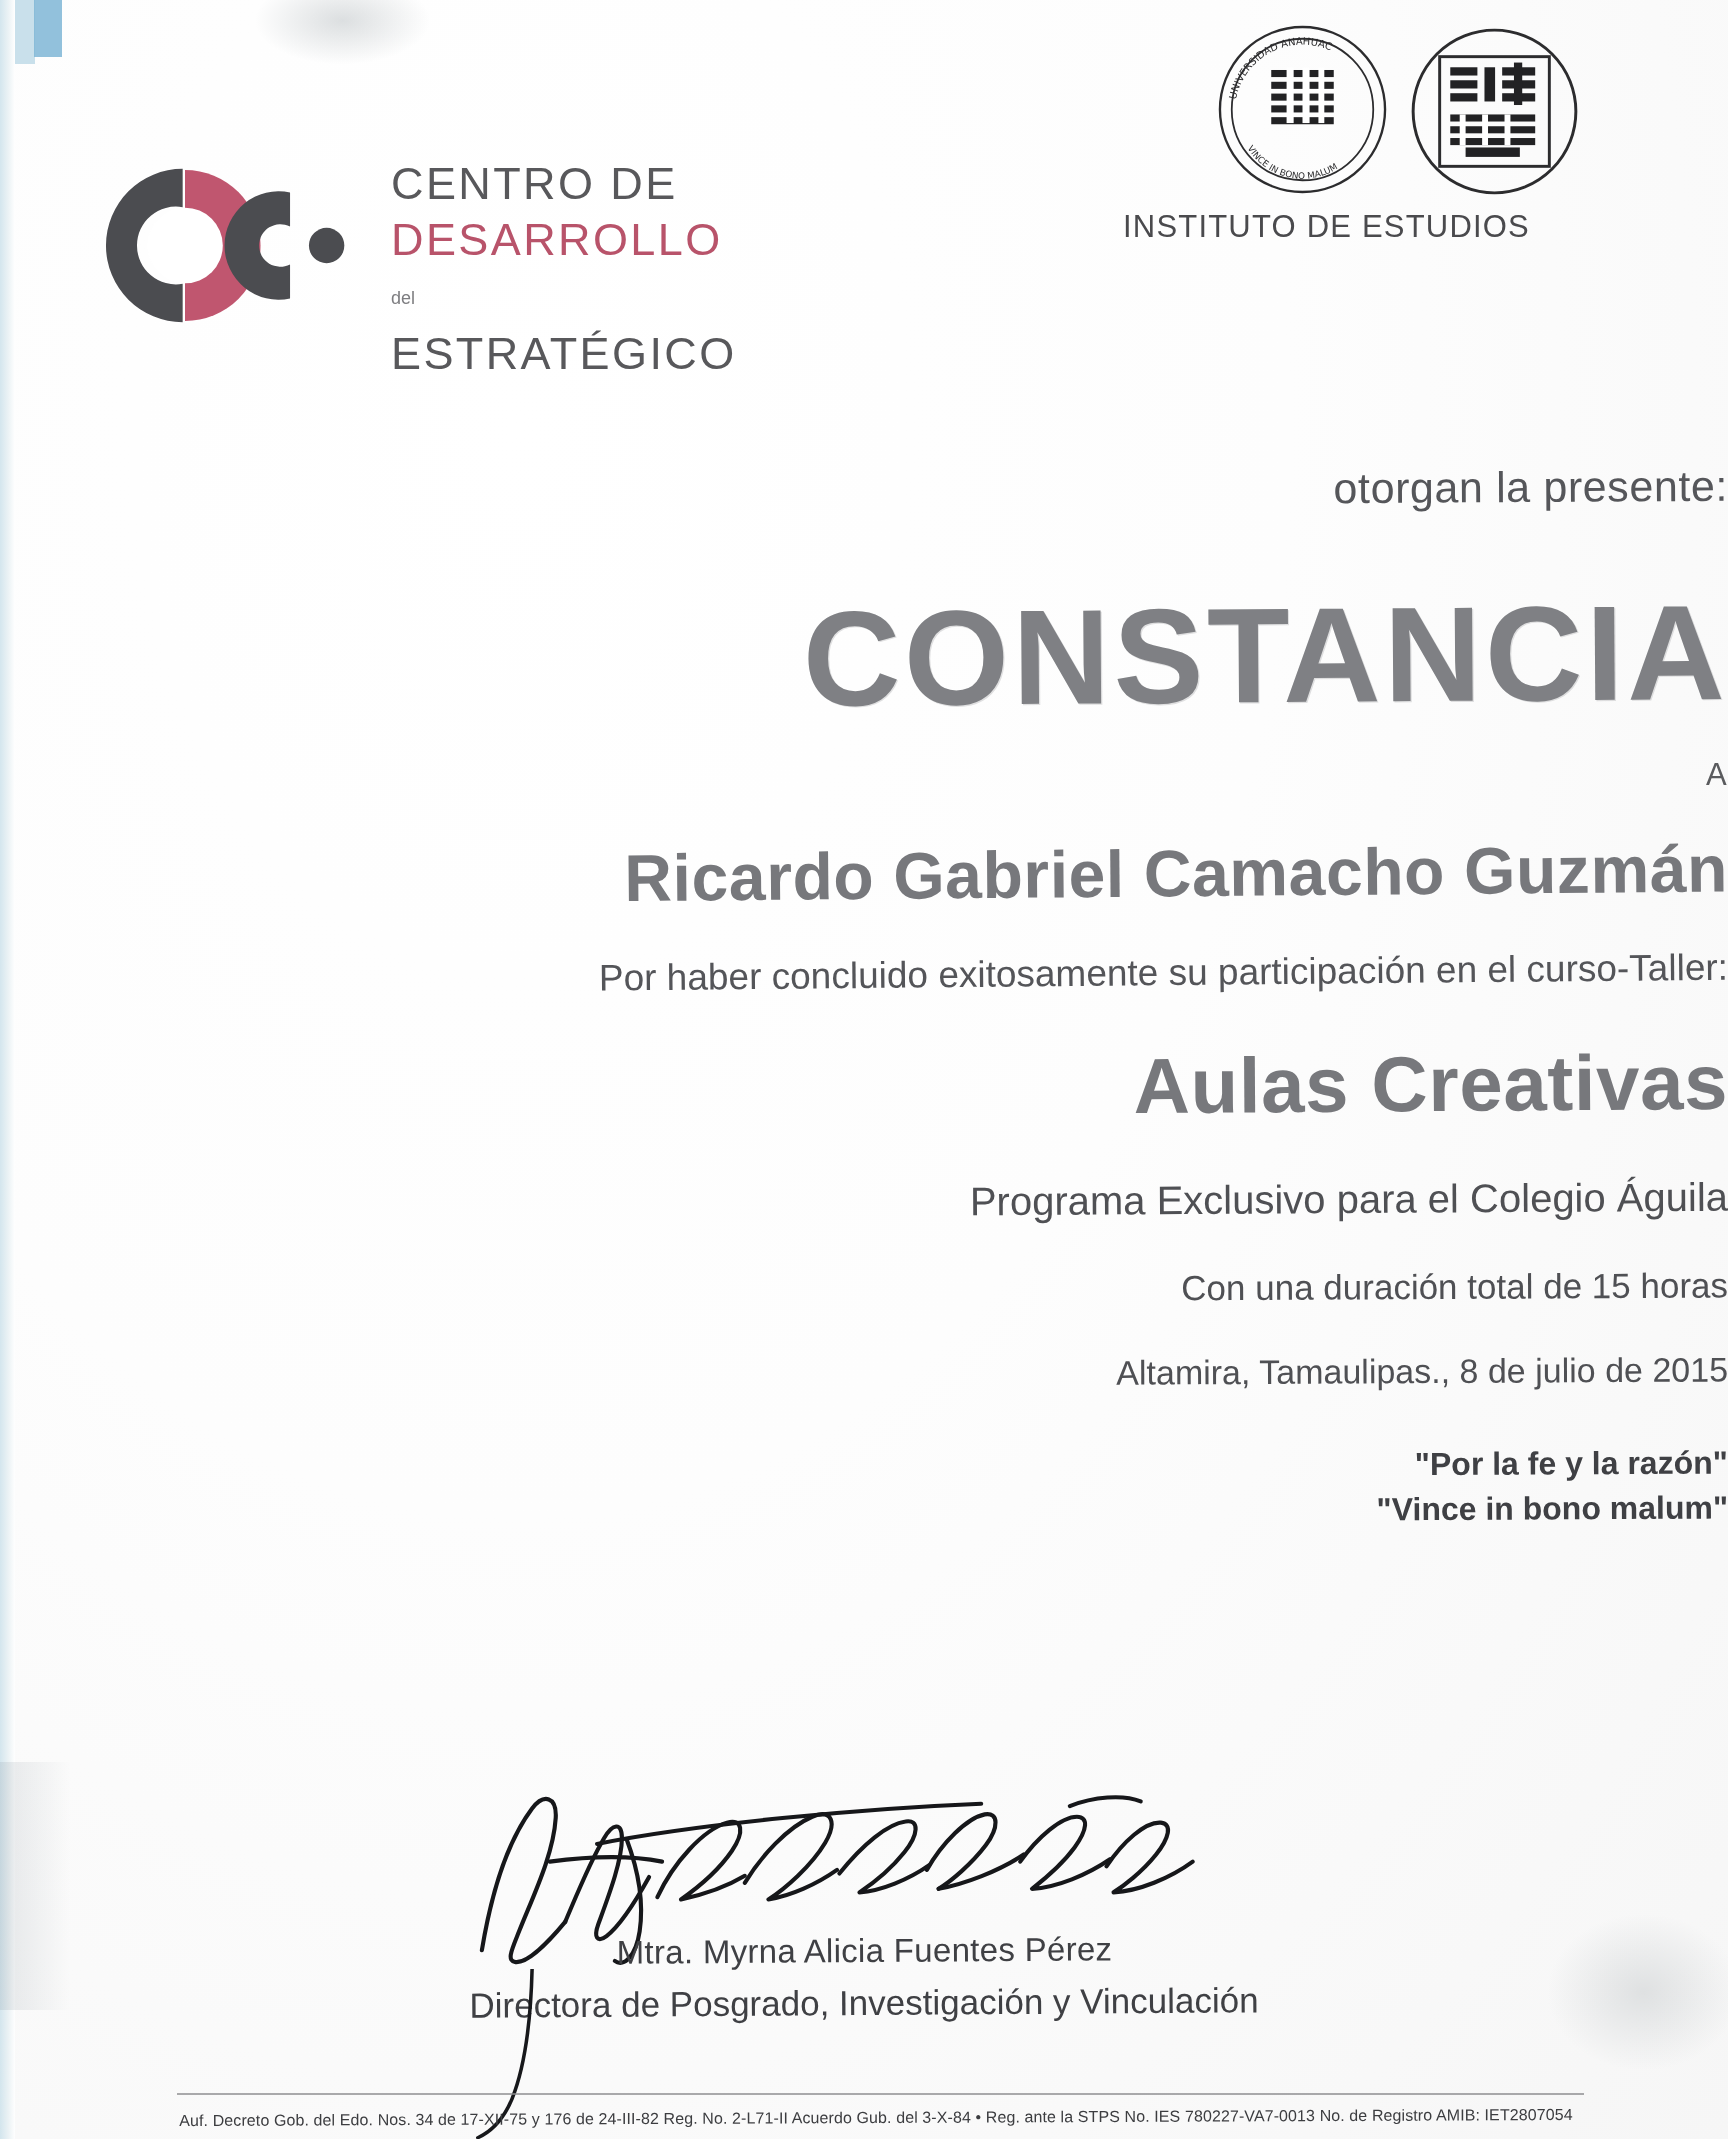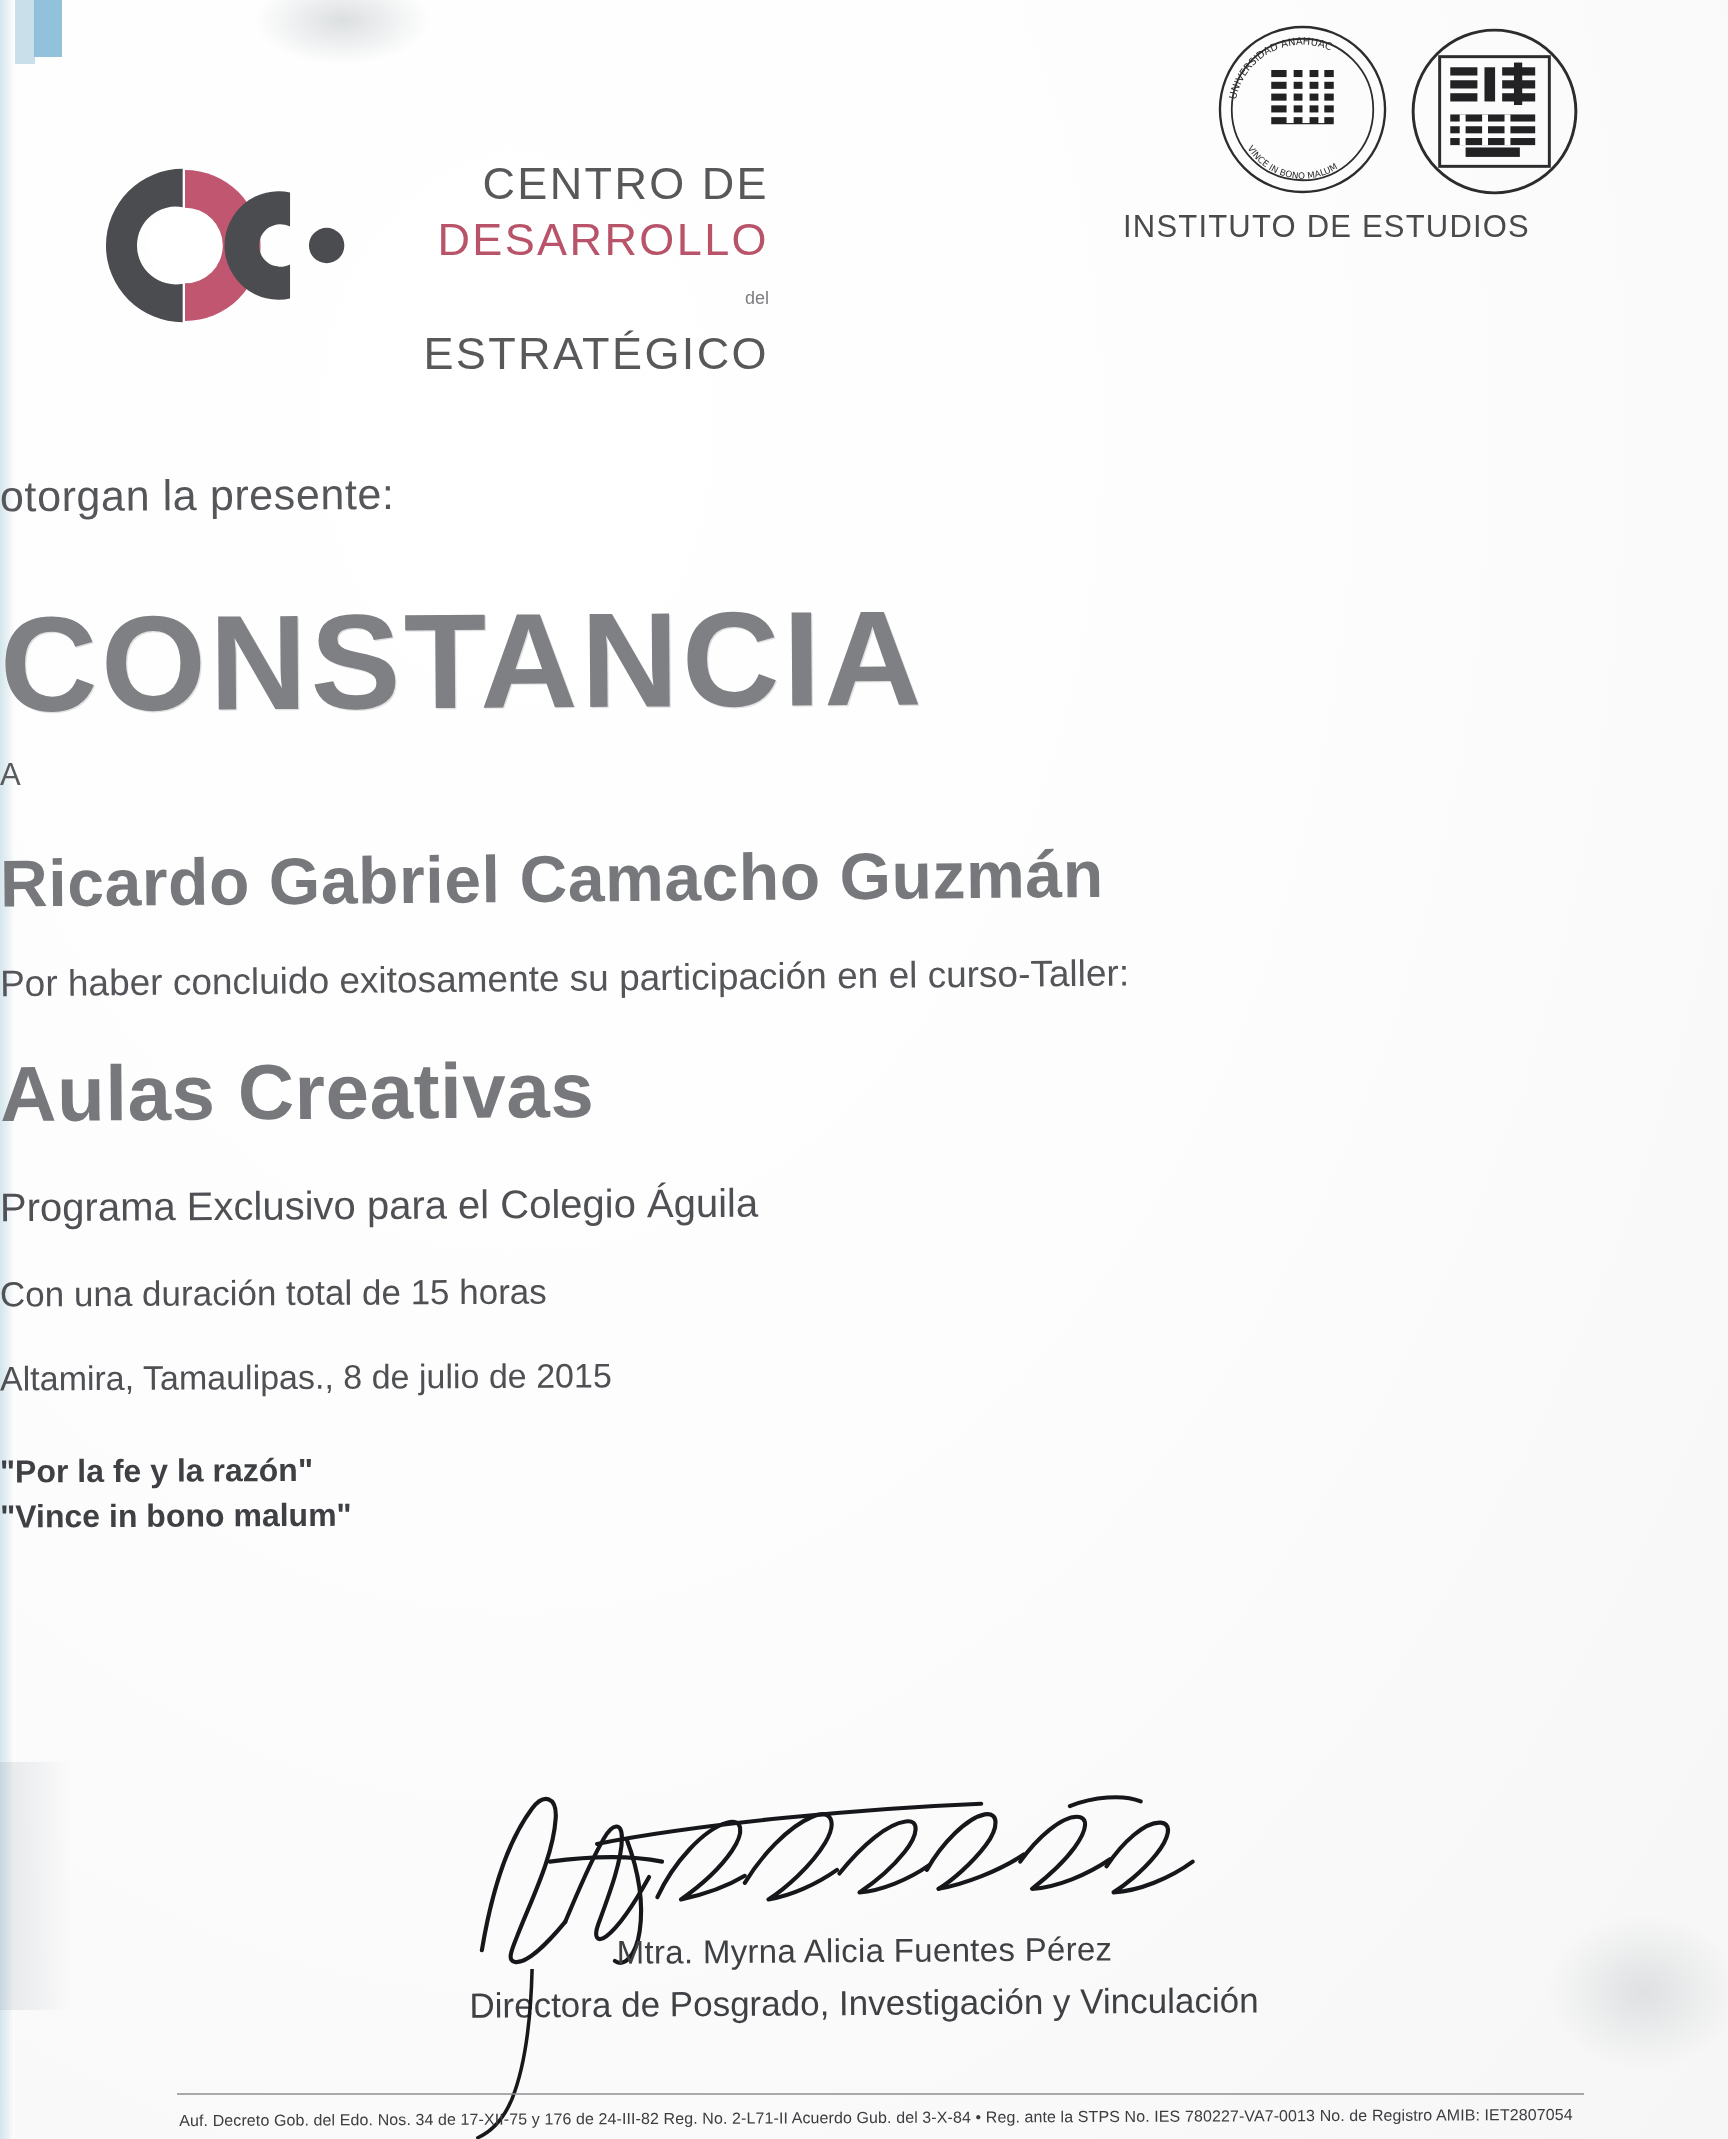--- a/index.html
+++ b/index.html
@@ -86,21 +86,20 @@
     width: 1728px;
     height: 414px;
   }
 
   .cde-logo {
     position: absolute;
     left: 95px;
     top: 151px;
     width: 668px;
     height: 195px;
-    text-align: right;
   }
   .cde-mark {
     position: absolute;
     left: 0;
     top: 6px;
     width: 278px;
     height: 177px;
   }
   .cde-text {
     position: absolute;
@@ -153,21 +152,21 @@
     letter-spacing: 1.2px;
     color: #4a4a4d;
   }
 
   
   .body-area {
     position: absolute;
     left: 0;
     top: 414px;
     width: 1728px;
-    text-align: left;
+    text-align: right;
   }
 
   .line-otorgan {
     font-size: 43px;
     color: #55565a;
     letter-spacing: 0.6px;
     margin-top: 53px;
     transform: rotate(-0.35deg);
   }
 

